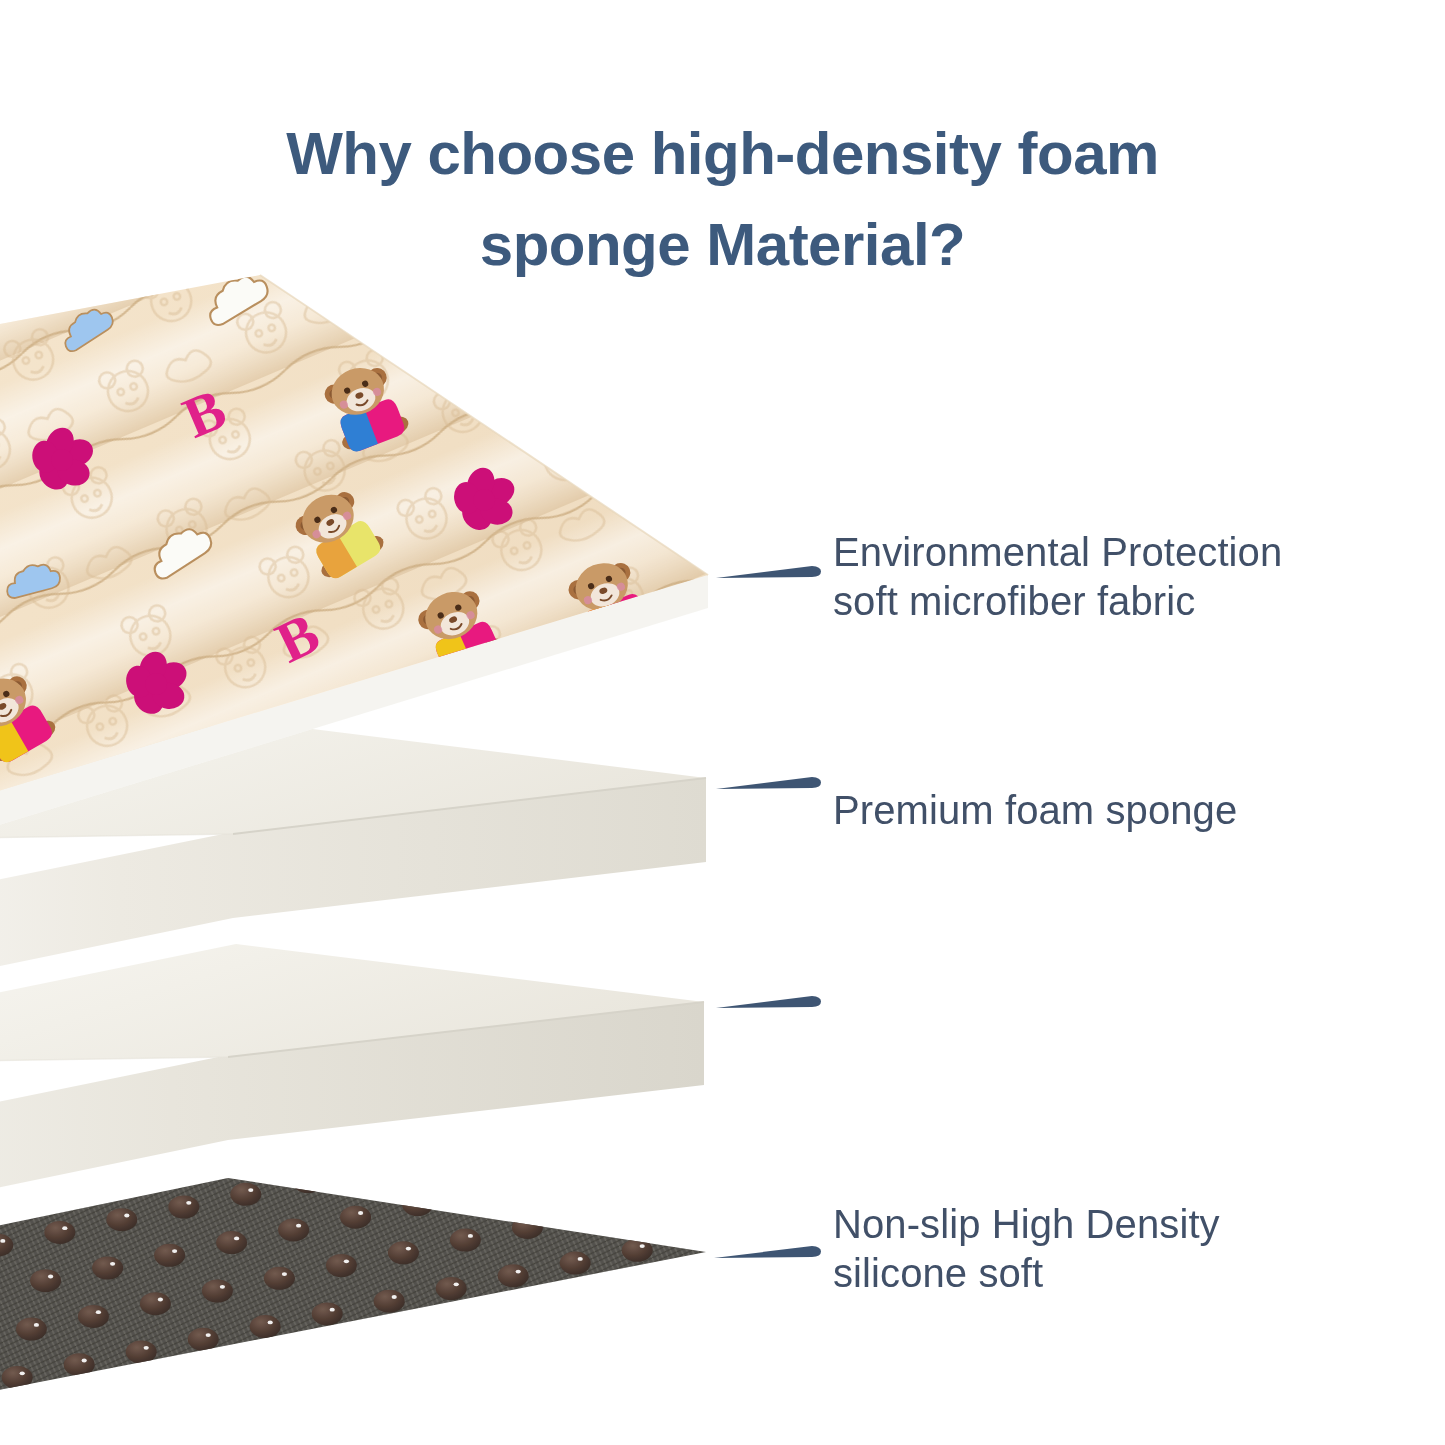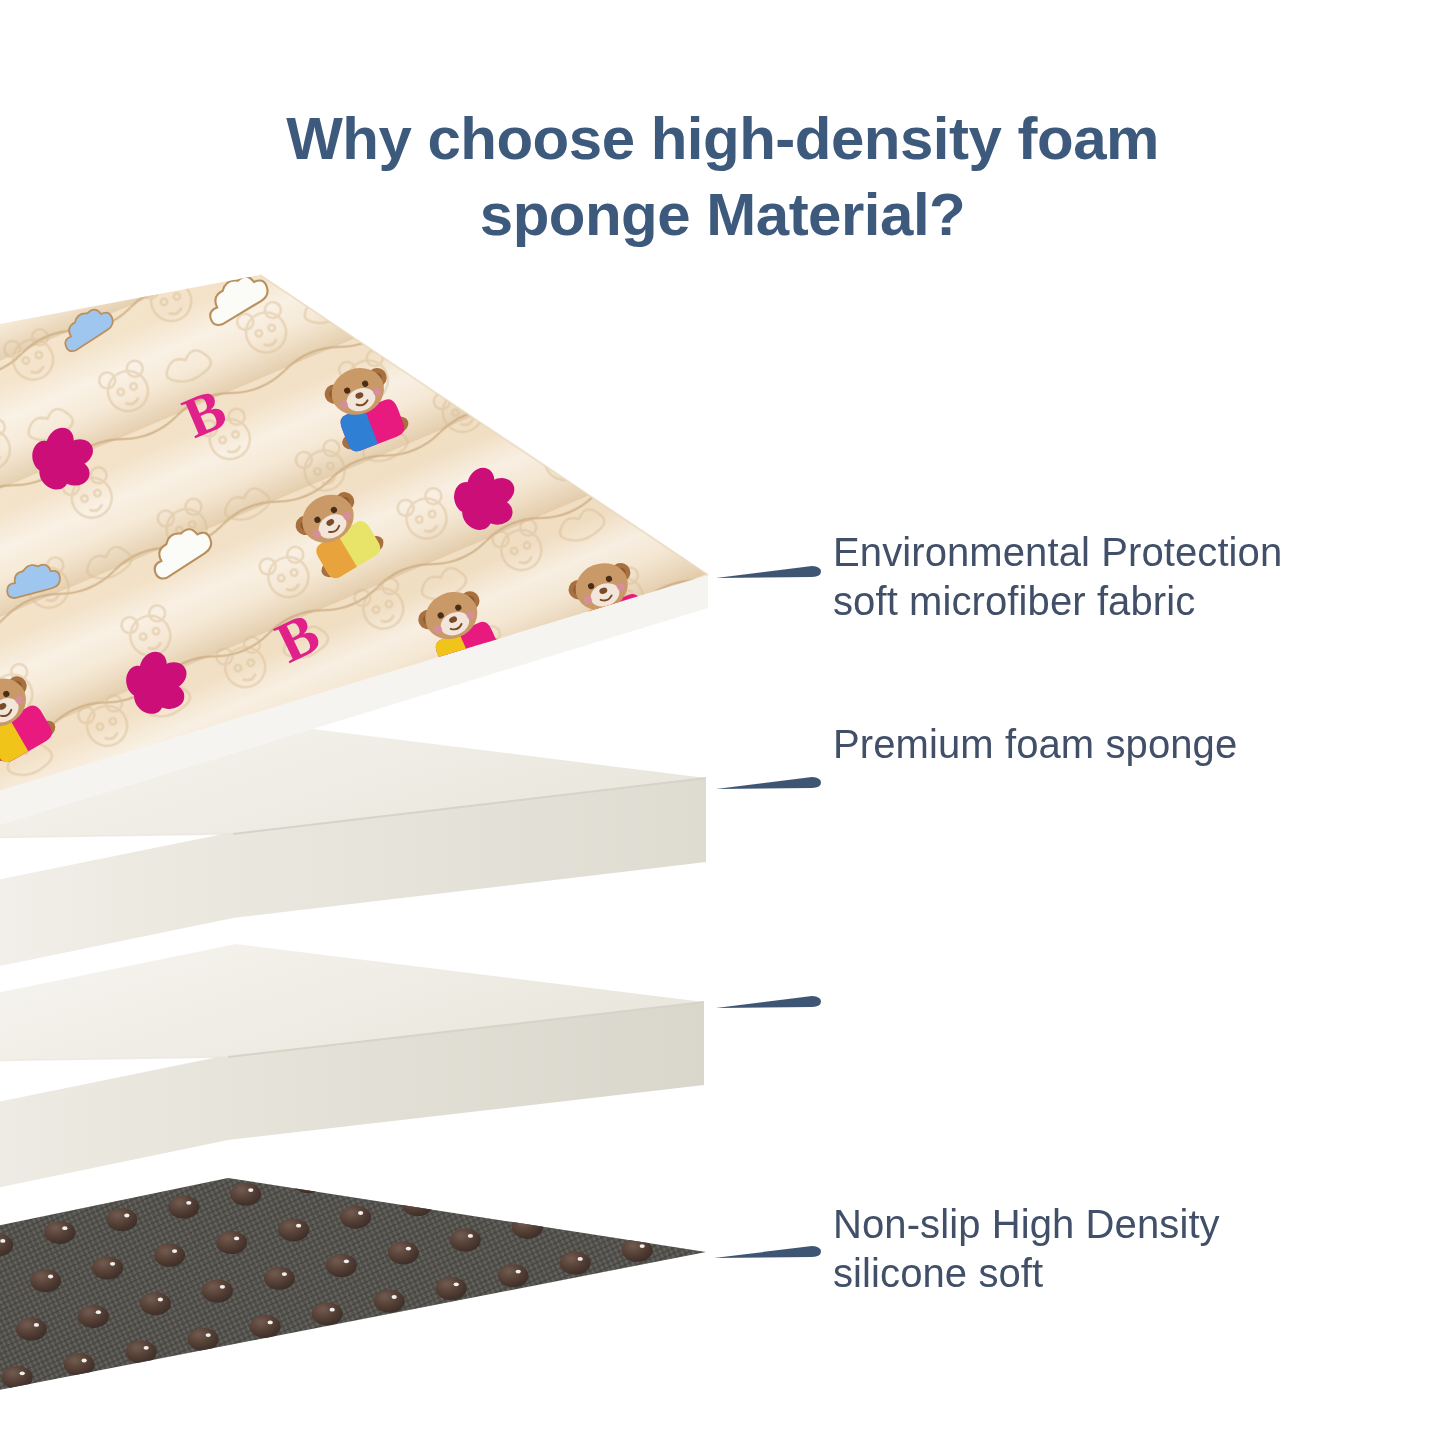--- a/index.html
+++ b/index.html
@@ -17,36 +17,36 @@
     position:absolute;left:0;top:100px;width:1445px;
     text-align:center;
     pointer-events:none;
   }
   .title-line{
     font-size:60px;
     font-weight:bold;
     color:#3d5a7d;
     line-height:1.25;
     letter-spacing:-0.5px;
-    margin:1px;
+    margin:16px;
   }
 
   
   .label{
     position:absolute;
     left:833px;
     font-size:40px;
     color:#415068;
     line-height:1.22;
     font-weight:400;
     white-space:pre-line;
     letter-spacing:0.1px;
   }
   .label-1{top:528px;}
-  .label-2{top:720px;text-align:right;}
+  .label-2{top:786px;text-align:right;}
   .label-3{top:978px;}
   .label-4{top:1200px;}
 
   
   #stackSvg{position:absolute;left:0;top:0;width:1445px;height:1445px;}
 </style>
 </head>
 <body>
 
 <div id="stage">

